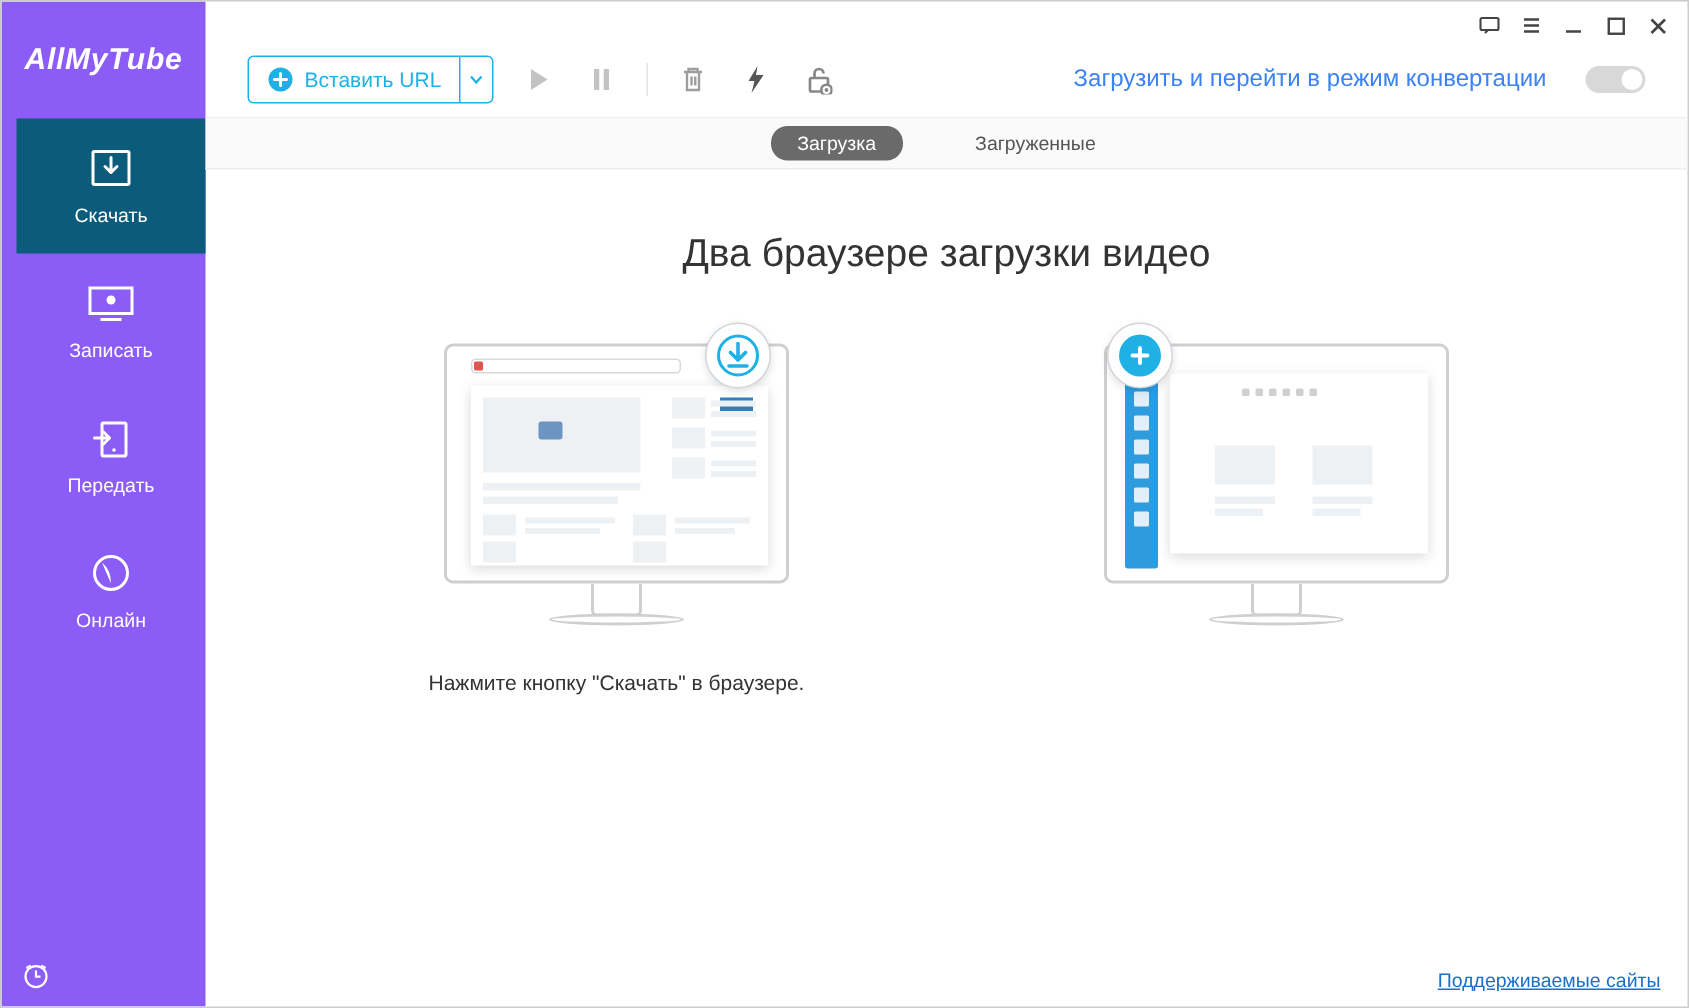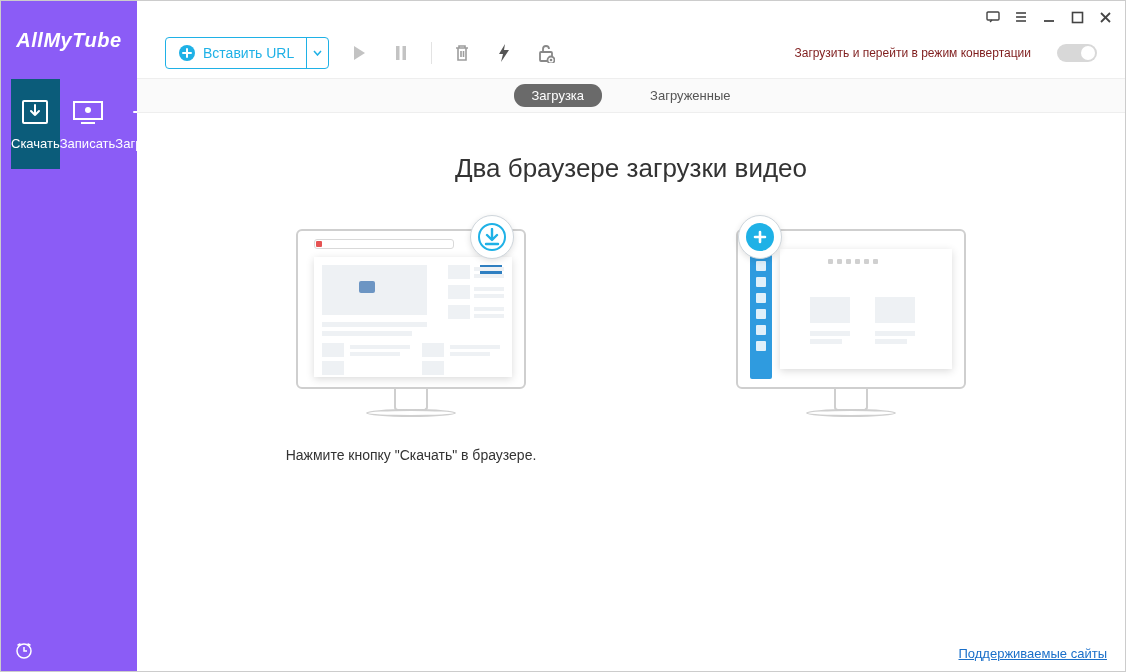--- a/index.html
+++ b/index.html
@@ -3,21 +3,21 @@
 <meta charset="utf-8">
 <style>
 * { margin: 0; padding: 0; box-sizing: border-box; font-family: "Segoe UI", Arial, sans-serif; }
 body { width: 1126px; height: 672px; background: #fff; overflow: hidden; border: 1px solid #ccc; }
 
 .app { display: flex; width: 100%; height: 100%; }
 
 
 .sidebar { width: 136px; background: #8b5cf6; display: flex; flex-direction: column; color: #fff; }
 .brand { height: 78px; display: flex; align-items: center; justify-content: center; font-weight: bold; font-style: italic; font-size: 20px; letter-spacing: 0.5px; }
-.menu { display: flex; flex-direction: row; margin-left: 10px; }
+.menu { display: flex; flex-direction: column; margin-left: 10px; }
 .menu-item { height: 90px; display: flex; flex-direction: column; align-items: center; justify-content: center; gap: 10px; cursor: pointer; font-size: 13px; }
 .menu-item.active { background: #0b5c7a; }
 .menu-icon { width: 34px; height: 28px; display: flex; align-items: center; justify-content: center; }
 .spacer { flex: 1; }
 .clock { height: 40px; display: flex; align-items: center; padding-left: 14px; }
 
 
 .main { flex: 1; display: flex; flex-direction: column; }
 
 
@@ -25,21 +25,21 @@
 .tb-btn { cursor: pointer; width: 16px; height: 16px; display: inline-flex; align-items: center; justify-content: center; }
 
 
 .toolbar { height: 52px; display: flex; align-items: center; padding: 0 28px; gap: 18px; border-bottom: 1px solid #eee; }
 .paste-btn { display: flex; align-items: center; border: 1px solid #1fb1e6; border-radius: 4px; height: 32px; color: #1fb1e6; cursor: pointer; }
 .paste-main { display: flex; align-items: center; gap: 7px; padding: 0 12px; font-size: 14px; }
 .paste-drop { border-left: 1px solid #1fb1e6; width: 22px; height: 100%; display: flex; align-items: center; justify-content: center; }
 .tool-icon { color: #b6b6b6; cursor: pointer; display: inline-flex; align-items: center; justify-content: center; width: 24px; height: 24px; }
 .tool-sep { width: 1px; height: 22px; background: #e3e3e3; }
 .tool-flex { flex: 1; }
-.convert-label { font-size: 12px; color: #7f1d1d; margin-right: 8px; }
+.convert-label { font-size: 16px; color: #3b82f6; margin-right: 8px; }
 .switch { width: 40px; height: 18px; border-radius: 10px; background: #d8d8d8; position: relative; cursor: pointer; }
 .switch::after { content: ""; position: absolute; right: 2px; top: 2px; width: 14px; height: 14px; border-radius: 50%; background: #fff; }
 
 
 .tabstrip { height: 34px; display: flex; align-items: center; justify-content: center; gap: 30px; border-bottom: 1px solid #eee; background: #fafafa; }
 .tab { font-size: 13px; color: #555; padding: 4px 18px; border-radius: 11px; cursor: pointer; }
 .tab.active { background: #6a6a6a; color: #fff; }
 
 
 .content { flex: 1; padding: 40px 40px 0; display: flex; flex-direction: column; align-items: center; position: relative; }
@@ -114,21 +114,21 @@
 
 
       <div class="menu-item">
         <span class="menu-icon">
           <svg width="30" height="28" viewBox="0 0 30 28" fill="none" stroke="#fff" stroke-width="2">
             <rect x="9" y="4" width="16" height="22" rx="1"></rect>
             <circle cx="17" cy="22" r="1.2" fill="#fff" stroke="none"></circle>
             <path d="M4 14 h10 M10 10 l4 4 l-4 4" stroke-linecap="round" stroke-linejoin="round"></path>
           </svg>
         </span>
-        <span>Загрузить</span>
+        <span>Передать</span>
       </div>
 
       <div class="menu-item">
         <span class="menu-icon">
           <svg width="28" height="28" viewBox="0 0 28 28" fill="none" stroke="#fff" stroke-width="2">
             <circle cx="14" cy="14" r="11"></circle>
             <path d="M8 7 q6 5 6 14" fill="#fff" stroke="none"></path>
           </svg>
         </span>
         <span>Онлайн</span>

